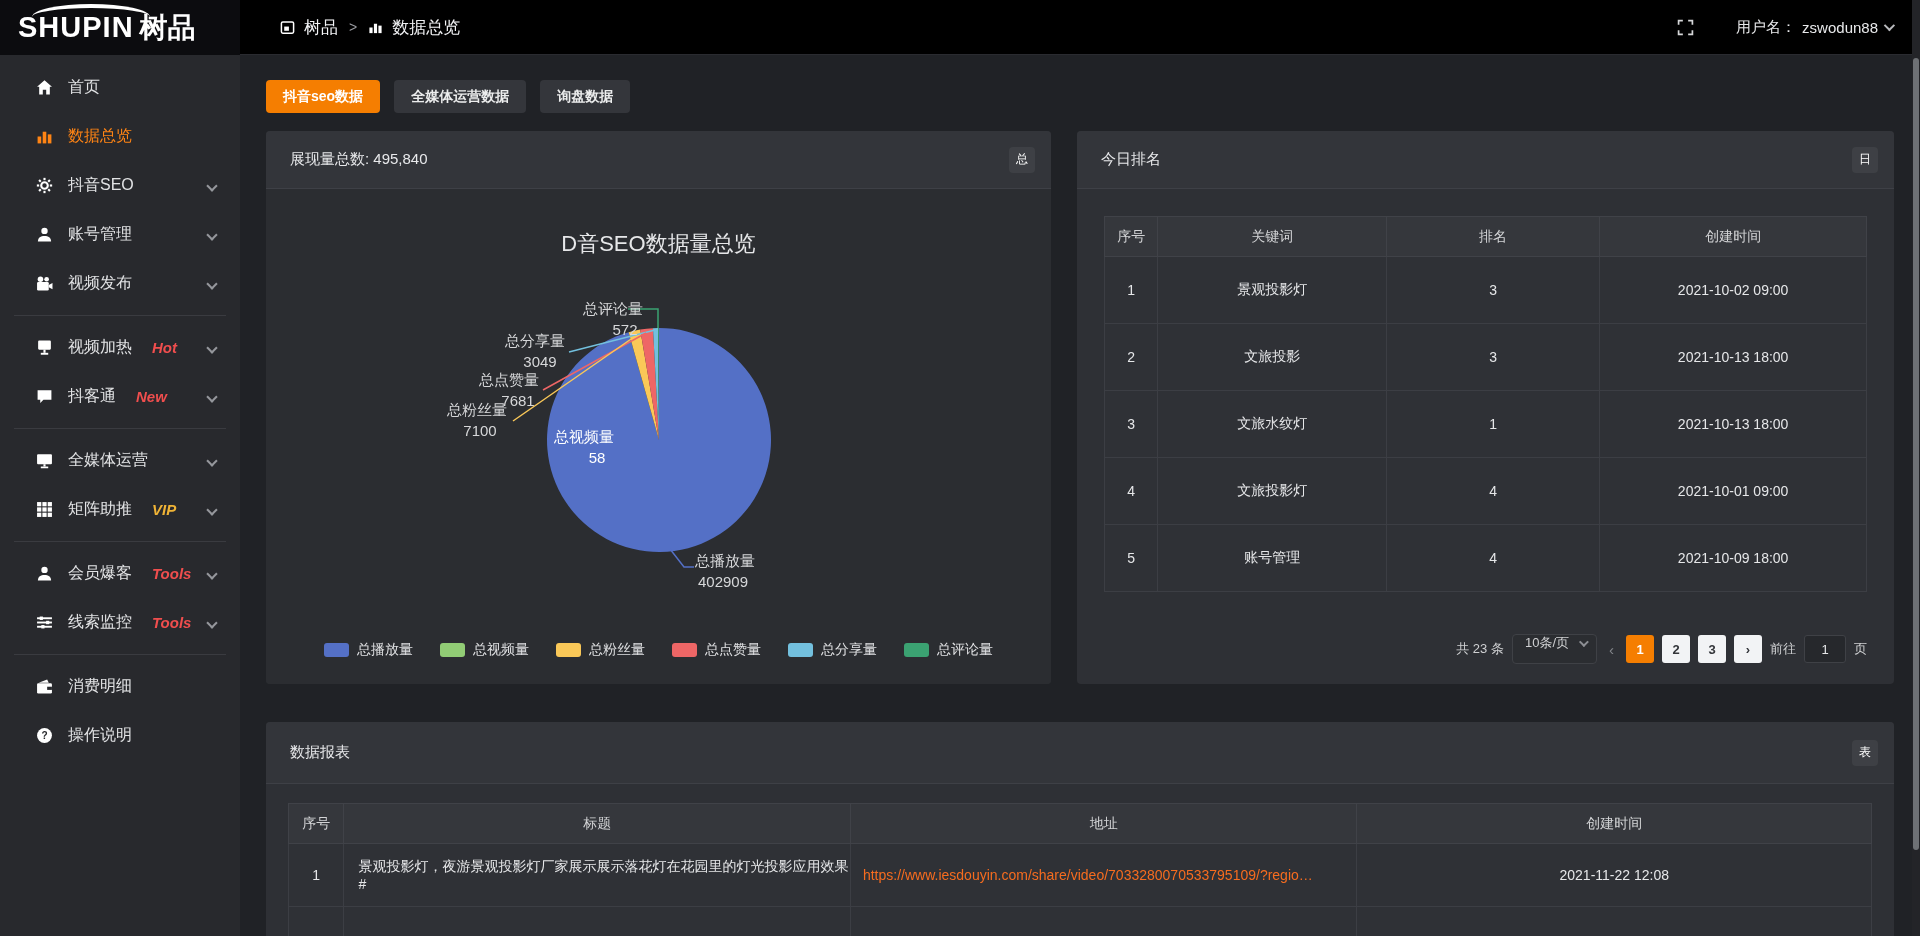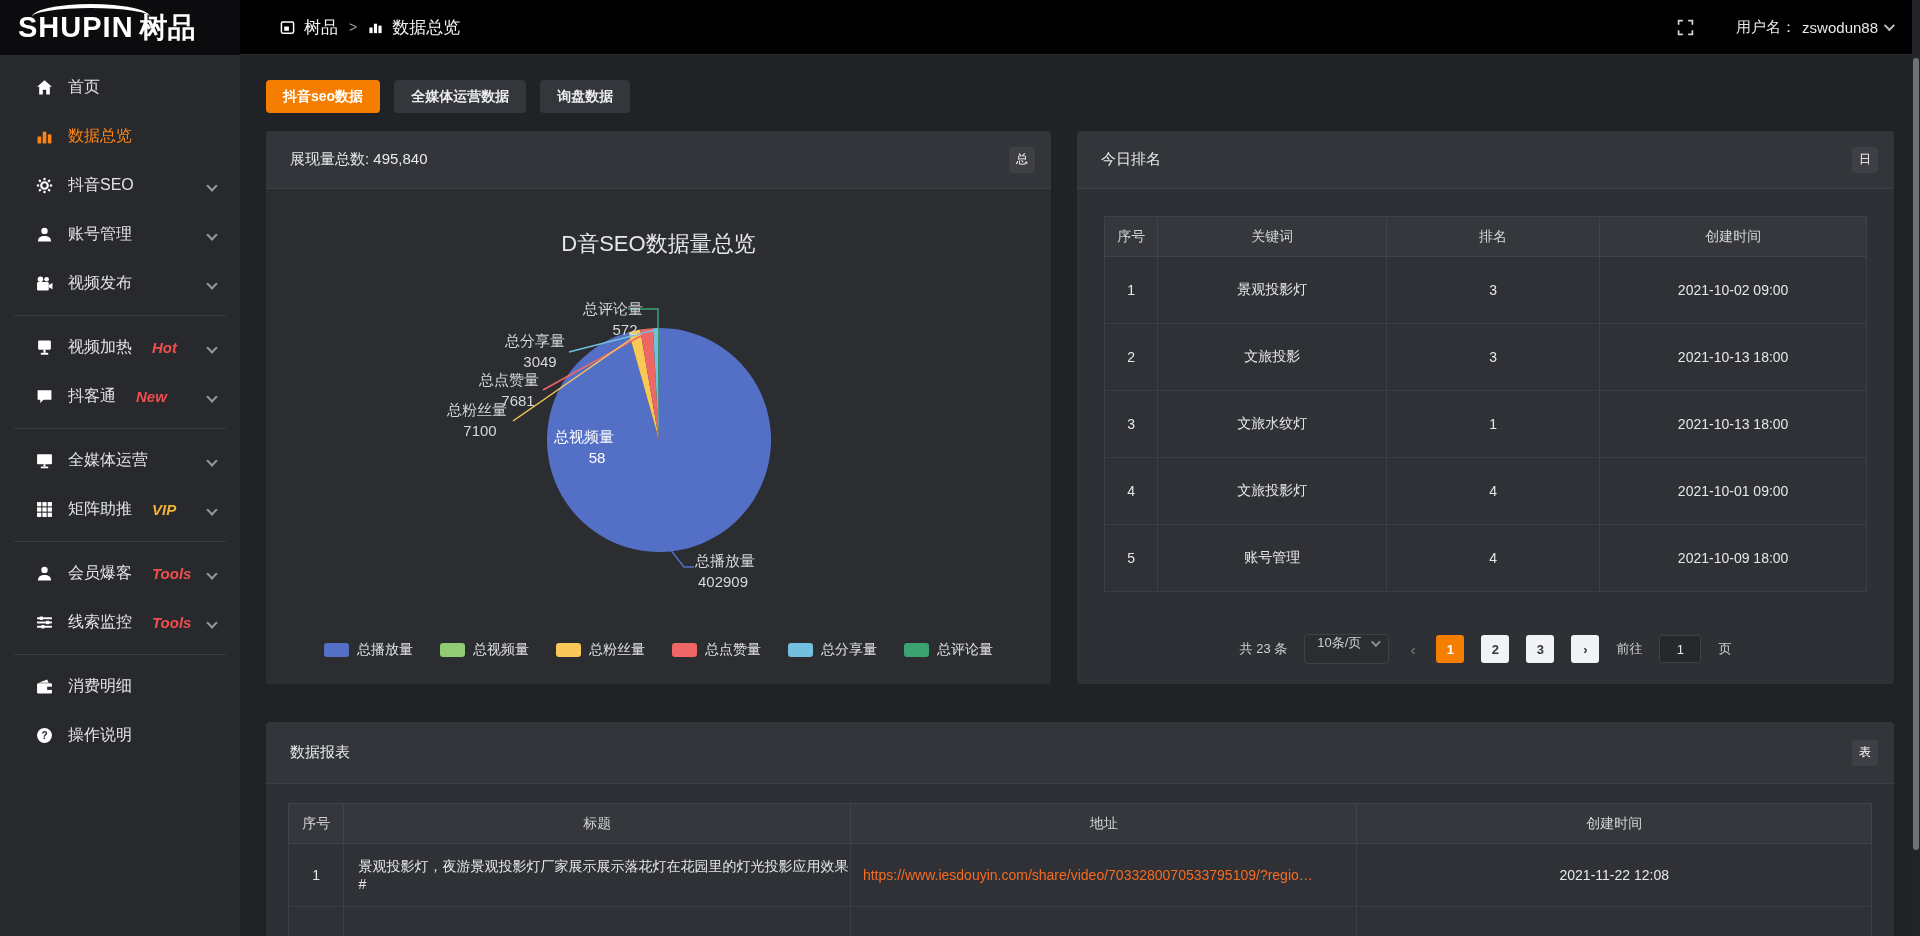--- a/index.html
+++ b/index.html
@@ -67,21 +67,21 @@
   .lg-label { font-size:14px; color:#e0e1e3; }
 
   .rank-panel { flex:1; height:553px; display:flex; flex-direction:column; }
   .rank-body { padding:0 27px; }
   table.grid { width:100%; border-collapse:collapse; margin-top:27px; table-layout:fixed; }
   table.grid th { height:40px; background:#35373c; font-weight:normal; font-size:14px; color:#d3d4d6;
     border:1px solid #404248; }
   table.grid td { text-align:center; font-size:14px; color:#e6e7e9; border:1px solid #3c3e44; background:#2f3136; }
   .rank-table td { height:67px; }
 
-  .pager { display:flex; align-items:center; justify-content:center; gap:17px; margin-top:42px; font-size:13px; color:#cfd0d2; }
+  .pager { display:flex; align-items:center; justify-content:flex-end; gap:8px; margin-top:42px; font-size:13px; color:#cfd0d2; }
   .pg-select { display:flex; align-items:center; gap:10px; height:30px; padding:0 10px 12px 12px;
     background:#2b2d31; border:1px solid #3f4146; border-radius:4px; color:#cfd0d2; cursor:pointer; }
   .pg-select .chev { border-color:#8d8f94; width:7px; height:7px; }
   .pg-prev { color:#85878c; font-size:15px; padding:0 4px; cursor:pointer; background:none; border:none; }
   .pg-num { width:28px; height:28px; border:none; border-radius:3px; background:#f2f3f5; color:#33353a;
     font-size:13px; font-weight:bold; cursor:pointer; display:flex; align-items:center; justify-content:center; }
   .pg-num.active { background:#f57e01; color:#fff; }
   .pg-goto-input { width:42px; height:28px; background:#26282c; border:1px solid #3f4146; border-radius:3px;
     color:#e6e7e9; text-align:center; font-size:13px; }
 

